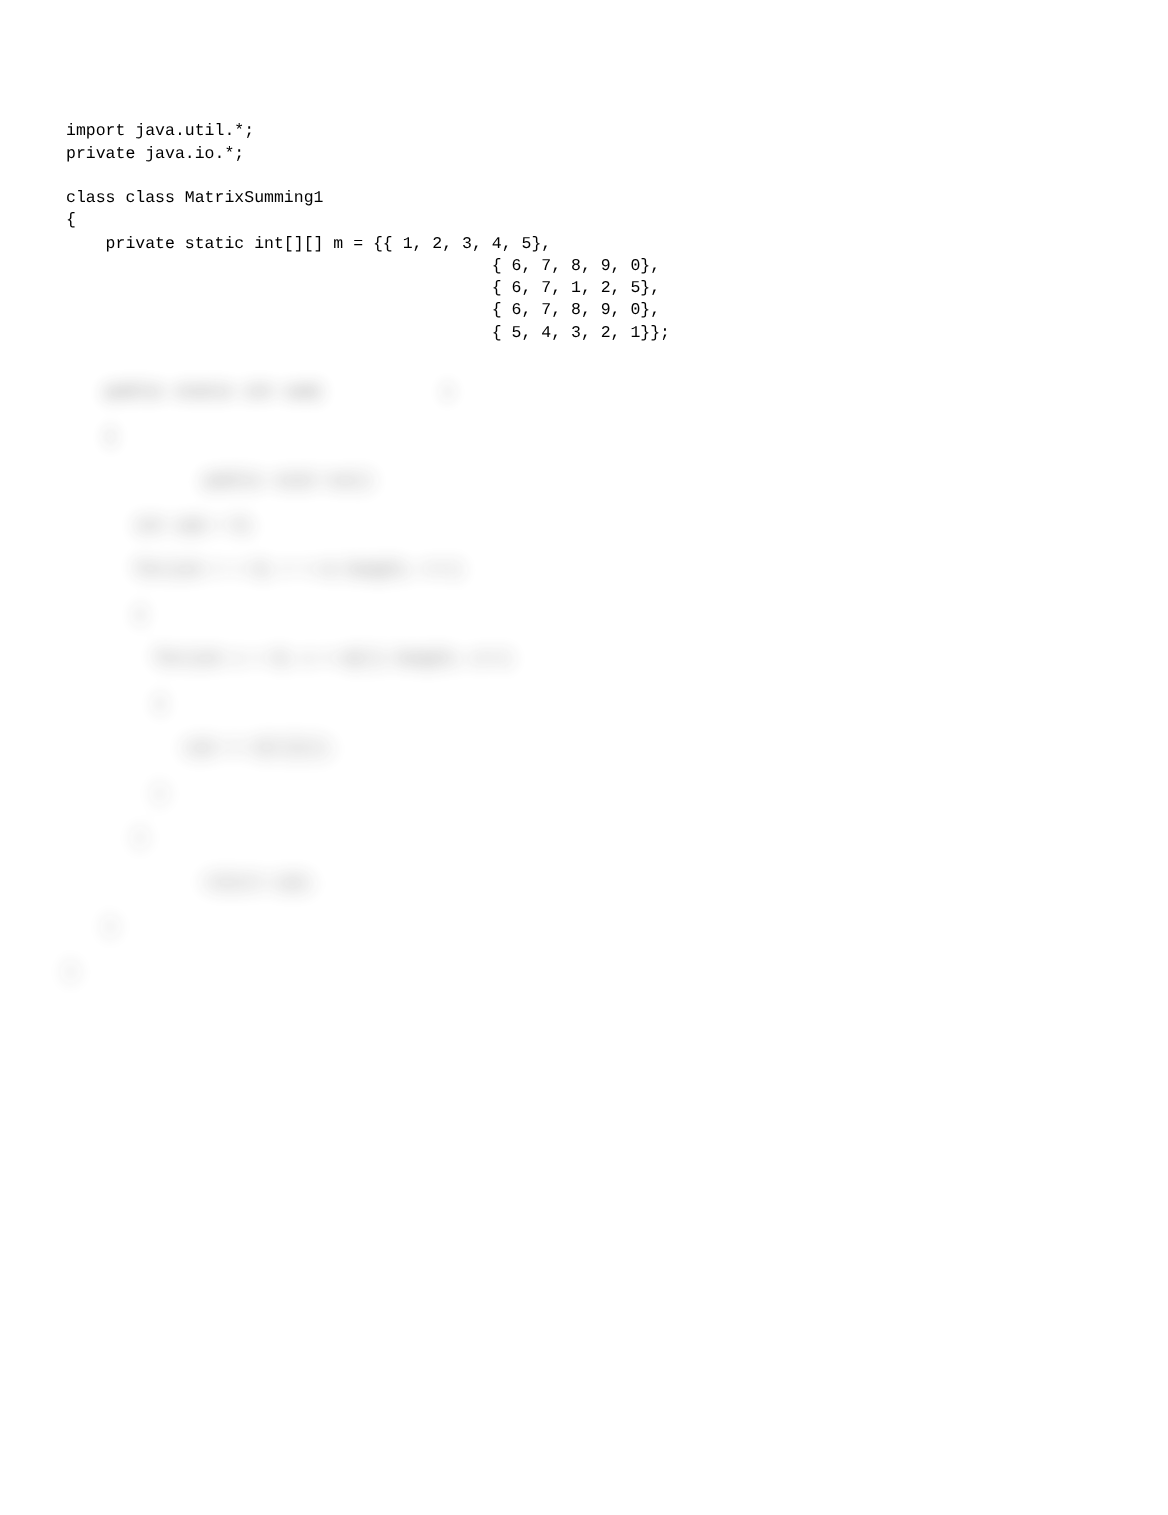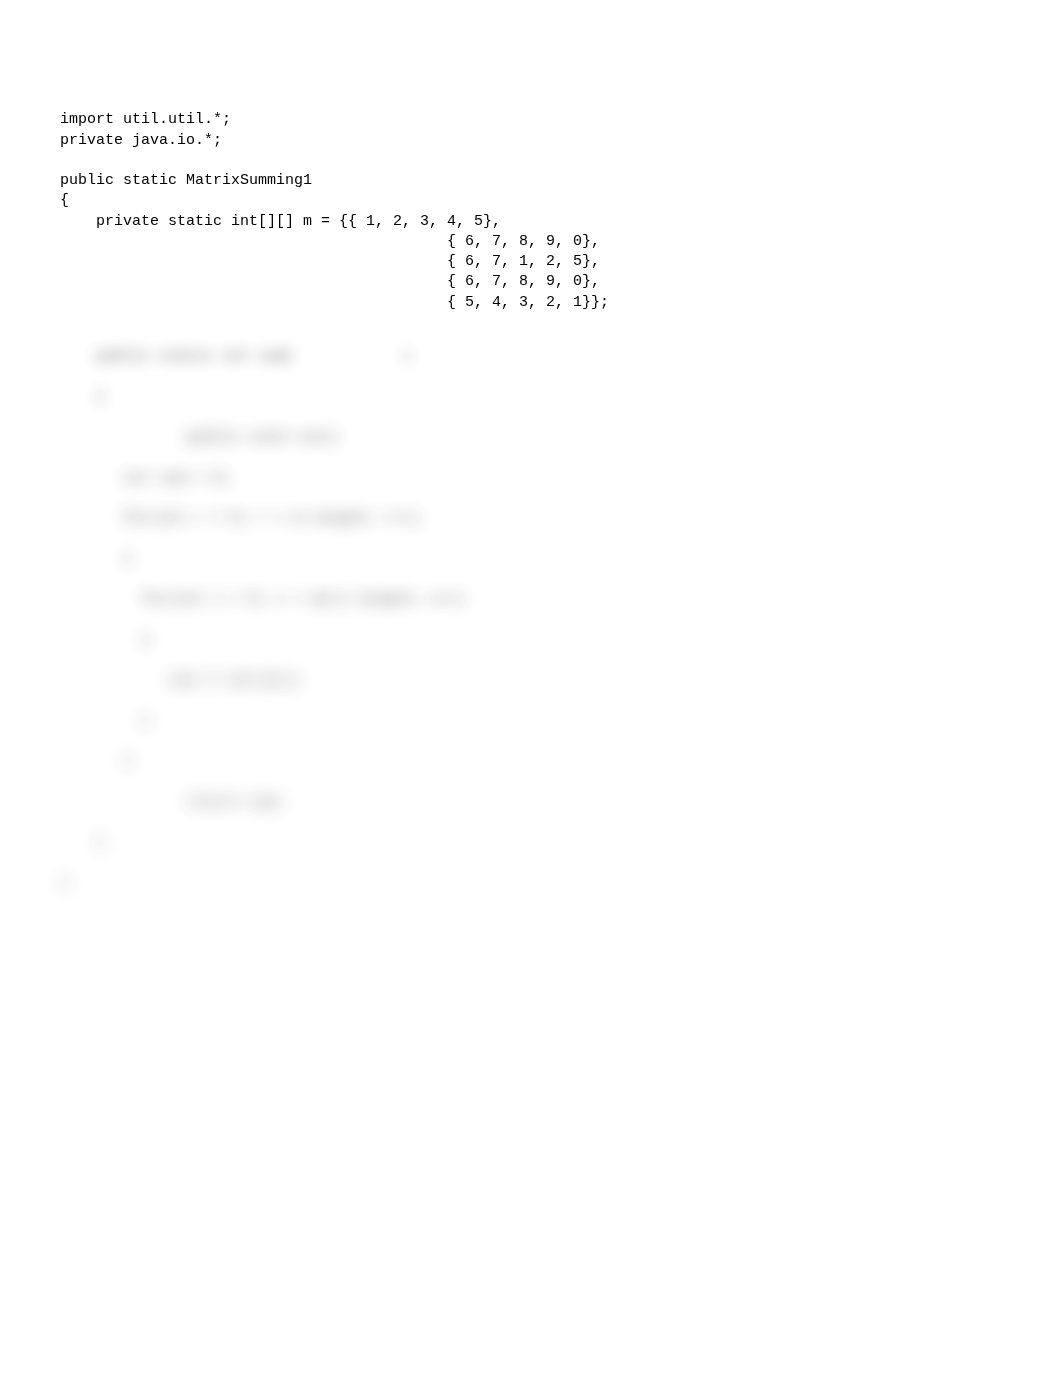--- a/index.html
+++ b/index.html
@@ -32,24 +32,24 @@
       display: block;
     }
     .b1 { filter: blur(5px); }
     .b2 { filter: blur(6px); }
     .b3 { filter: blur(7px); }
   </style>
 </head>
 <body>
 
 <div class="code-block">
-<span>import util.util.*;</span>
+<span>import java.util.*;</span>
 <span>private java.io.*;</span>
 <span></span>
-<span>public static MatrixSumming1</span>
+<span>class class MatrixSumming1</span>
 <span>{</span>
 <span>    private static int[][] m = {{ 1, 2, 3, 4, 5},</span>
 <span>                                           { 6, 7, 8, 9, 0},</span>
 <span>                                           { 6, 7, 1, 2, 5},</span>
 <span>                                           { 6, 7, 8, 9, 0},</span>
 <span>                                           { 5, 4, 3, 2, 1}};</span>
 </div>
 
 <div class="blurred-section">
 <span class="line b1">    public static int sum(            )</span>

